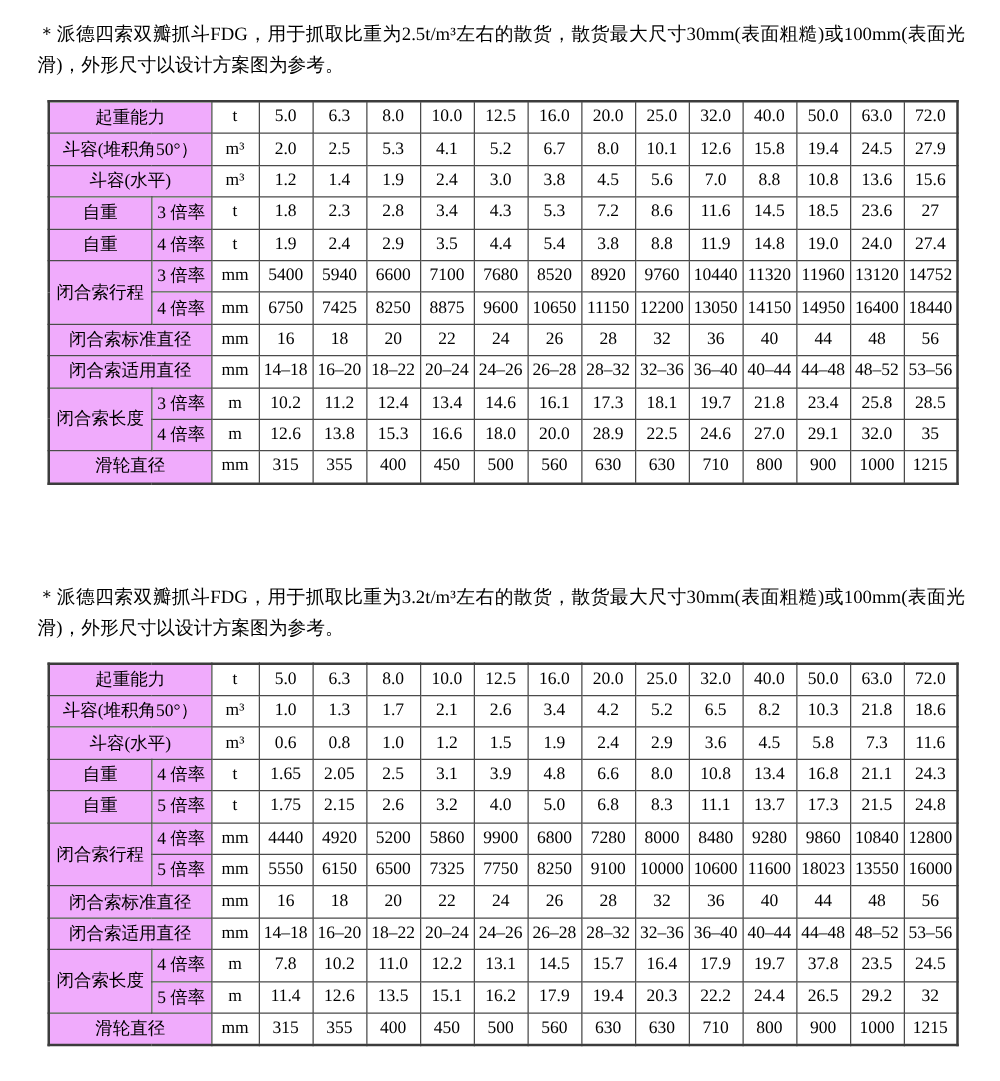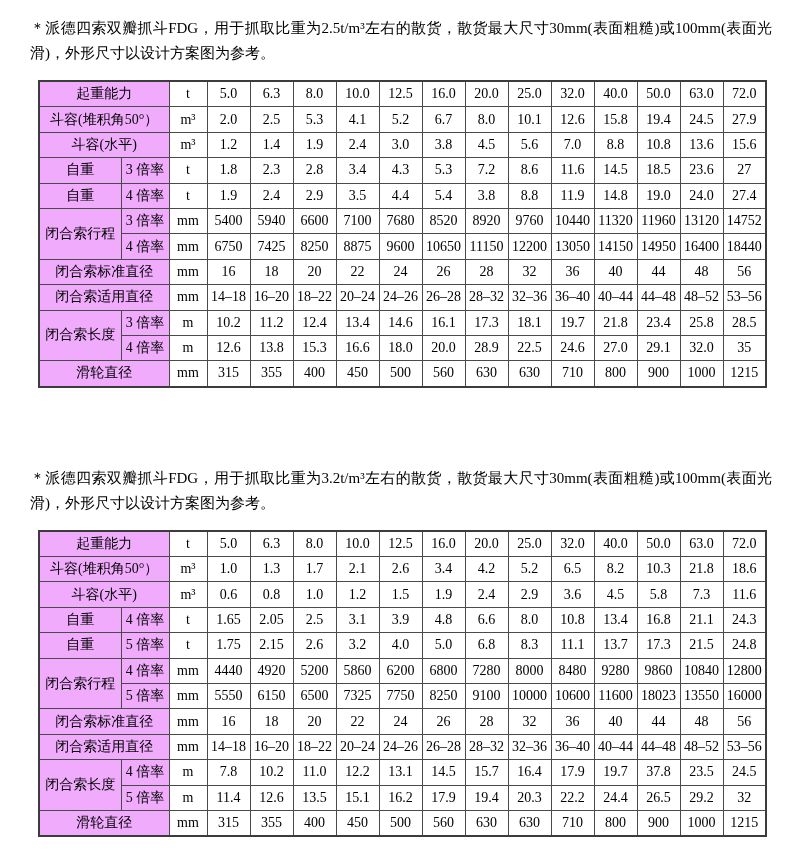--- a/index.html
+++ b/index.html
@@ -373,21 +373,21 @@
           <td>24.8</td>
         </tr>
         <tr>
           <td rowspan="2" class="hdr">闭合索行程</td>
           <td class="hdr">4 倍率</td>
           <td>mm</td>
           <td>4440</td>
           <td>4920</td>
           <td>5200</td>
           <td>5860</td>
-          <td>6200</td>
+          <td>9900</td>
           <td>6800</td>
           <td>7280</td>
           <td>8000</td>
           <td>8480</td>
           <td>9280</td>
           <td>9860</td>
           <td>10840</td>
           <td>12800</td>
         </tr>
         <tr>

